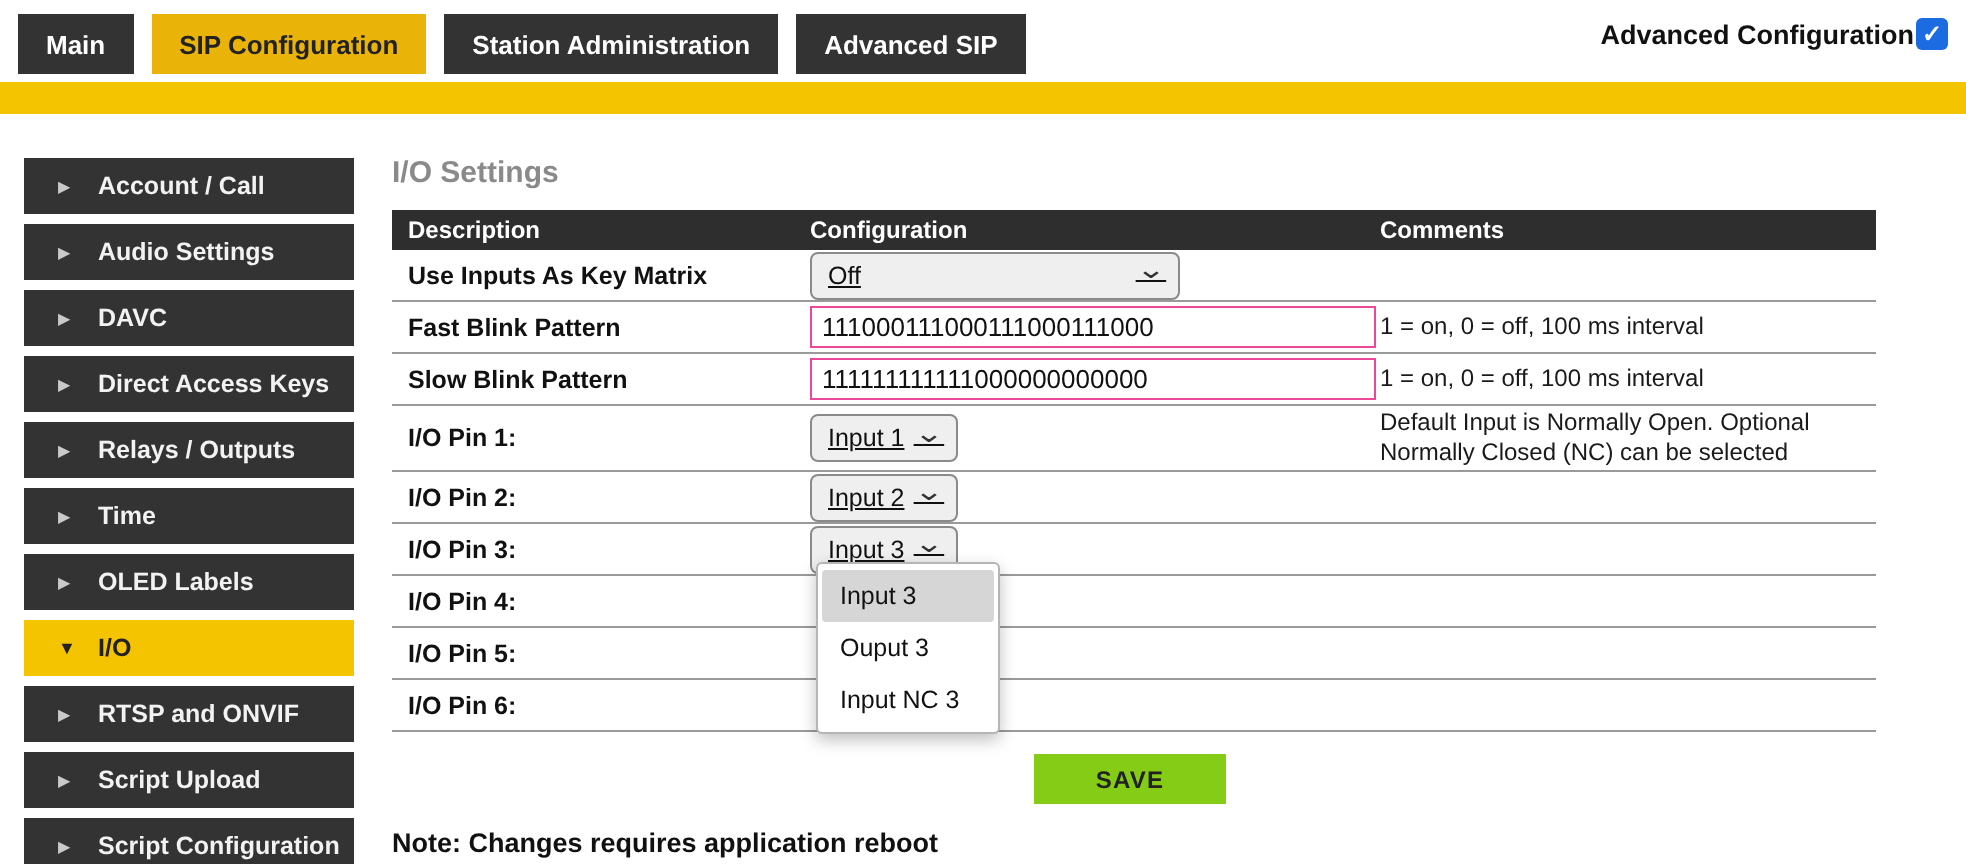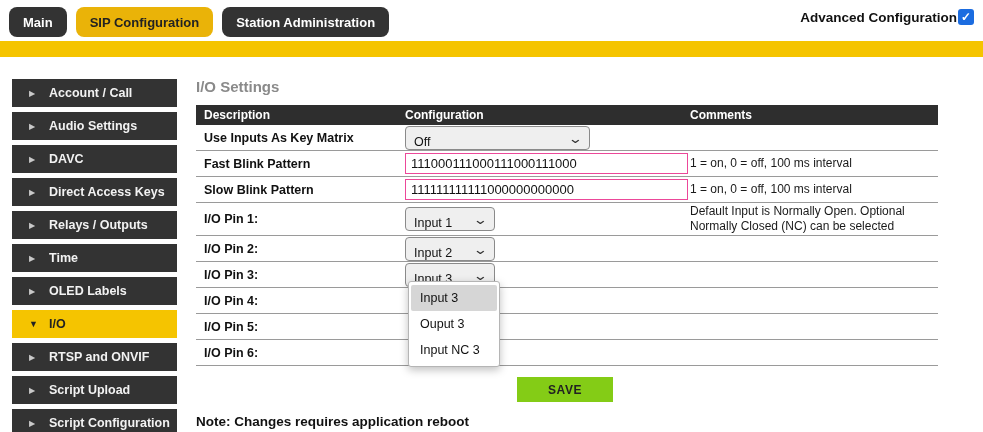--- a/index.html
+++ b/index.html
@@ -2,21 +2,21 @@
 <html><head>
 <meta charset="utf-8">
 <style>
   * { margin:0; padding:0; box-sizing:border-box; }
   html,body { width:983px; height:432px; background:#ffffff; overflow:hidden;
               font-family:"Liberation Sans", sans-serif; position:relative; }
 
   
   .tabbar { position:absolute; top:7px; left:9px; display:flex; gap:9px; }
   .tab { height:30px; background:#333333; color:#ffffff; font-weight:bold; font-size:13px;
-         display:flex; align-items:center; padding:0 14px; cursor:pointer; white-space:nowrap;border-radius:8px; }
+         display:flex; align-items:center; padding:0 14px; cursor:pointer; white-space:nowrap; }
   .tab.active { background:#eab308; color:#222222; }
 
   .advconf { position:absolute; top:9px; right:9px; display:flex; align-items:center; gap:1px; }
   .advconf .lbl { font-weight:bold; font-size:13.5px; color:#111; }
   .checkbox { width:16px; height:16px; background:#1b6ce0; border-radius:3px; color:#fff;
               font-size:12px; font-weight:bold; display:flex; align-items:center; justify-content:center;
               cursor:pointer; line-height:1; }
 
   .yellowbar { position:absolute; top:41px; left:0; width:983px; height:16px; background:#f5c400; }
 
@@ -38,24 +38,24 @@
   .tbl-head span { color:#ffffff; font-weight:bold; font-size:12px; }
   .tbl-head span:first-child { padding-left:8px; }
 
   .row { display:grid; grid-template-columns:209px 285px 1fr; align-items:center;
          border-bottom:1px solid #9a9a9a; min-height:26px; }
   .row.tall { min-height:33px; }
   .row .d-lbl { font-weight:bold; font-size:12.5px; color:#111; padding-left:8px; }
   .row .comment { font-size:12px; color:#1a1a1a; line-height:15px; padding-right:4px; }
 
   .select { background:#efefef; border:1px solid #8a8a8a; border-radius:4px; height:24px;
-            display:flex; justify-content:space-between;
-            padding:8px 8px; font-size:12.5px; color:#111; cursor:pointer; }
+            display:flex; align-items:center; justify-content:space-between;
+            padding:8px 8px; font-size:12.5px; color:#111; cursor:pointer;text-decoration:underline; }
   .select.wide { width:185px; }
-  .select.narrow { width:90px; }
+  .select.narrow { width:74px; }
   .chev { font-size:13px; color:#333; line-height:1; transform:translateY(-3px) scaleX(1.4); }
 
   .txt-input { width:283px; height:21px; border:1px solid #ec4899; background:#fff;
                font-family:"Liberation Sans", sans-serif; font-size:13px; padding:0 5px; color:#111; }
 
   
   .menu { position:absolute; top:281px; left:408px; width:92px; background:#ffffff;
           border:1px solid #b5b5b5; border-radius:3px; box-shadow:0 3px 8px rgba(0,0,0,0.25);
           padding:3px 2px; z-index:10; }
   .menu .opt { height:26px; line-height:26px; padding-left:9px; font-size:12.5px; color:#111;
@@ -67,20 +67,21 @@
               font-size:12px; letter-spacing:0.6px; cursor:pointer; }
   .note { margin-top:12px; font-weight:bold; font-size:13.5px; color:#111; }
 </style>
 </head>
 <body>
 
 <div class="tabbar">
   <div class="tab">Main</div>
   <div class="tab active">SIP Configuration</div>
   <div class="tab">Station Administration</div>
+  <div class="tab">Advanced SIP</div>
 </div>
 
 <div class="advconf">
   <span class="lbl">Advanced Configuration</span>
   <span class="checkbox">
     <span>✓</span>
   </span>
 </div>
 
 <div class="yellowbar"></div>

